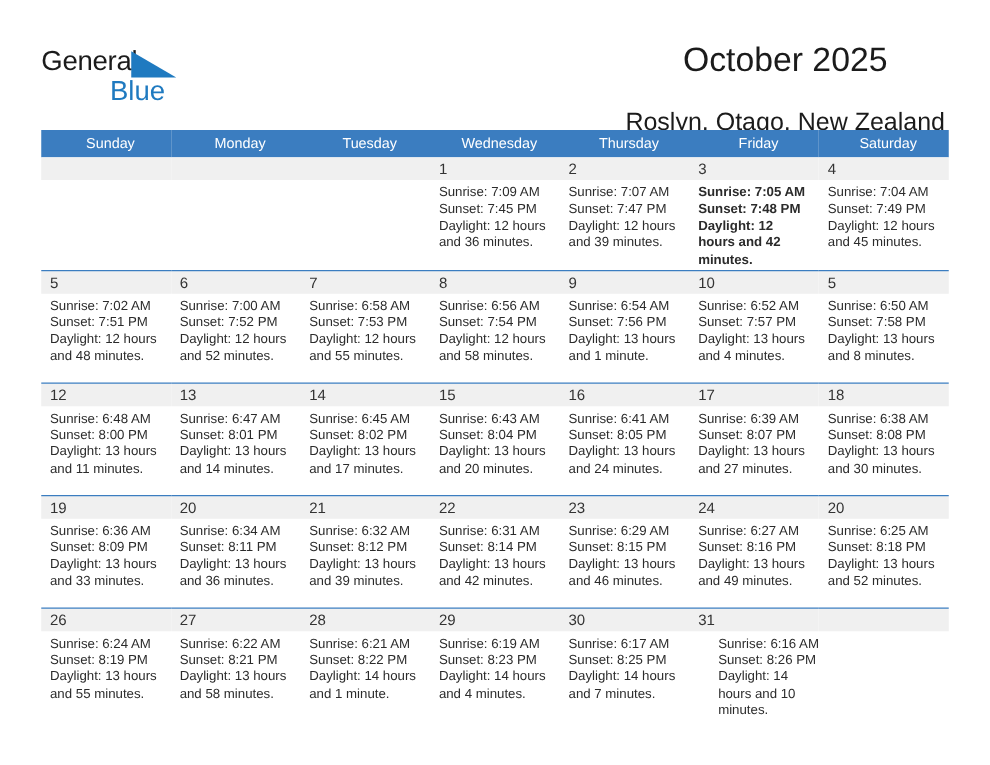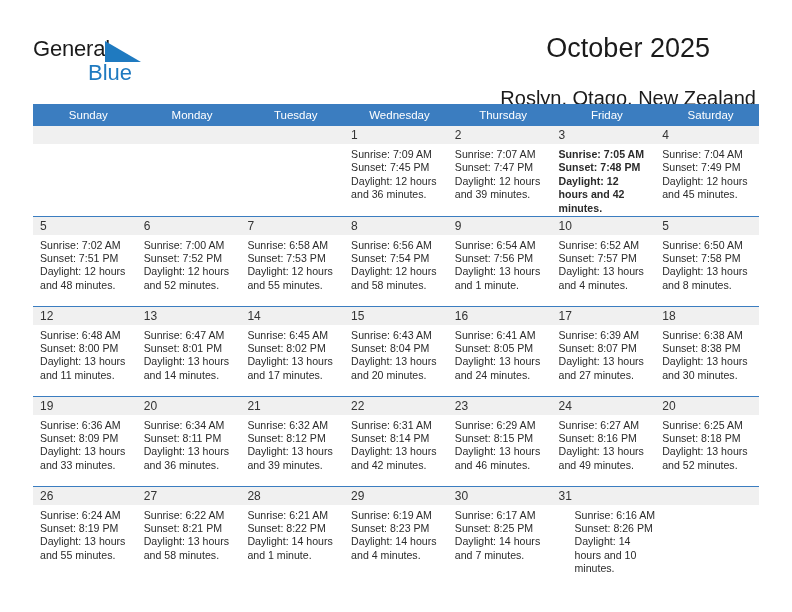--- a/index.html
+++ b/index.html
@@ -364,21 +364,21 @@
                 <div>Sunset: 8:07 PM</div>
                 <div class="wrap">Daylight: 13 hours and 27 minutes.</div>
               </span>
             </span>
           </td>
           <td>
             <span class="cell-inner">
               <span class="daynum">18</span>
               <span class="details" style="display: block;">
                 <div>Sunrise: 6:38 AM</div>
-                <div>Sunset: 8:38 PM</div>
+                <div>Sunset: 8:08 PM</div>
                 <div class="wrap">Daylight: 13 hours and 30 minutes.</div>
               </span>
             </span>
           </td>
         </tr>
         <tr class="week">
           <td>
             <span class="cell-inner">
               <span class="daynum">19</span>
               <span class="details" style="display: block;">

